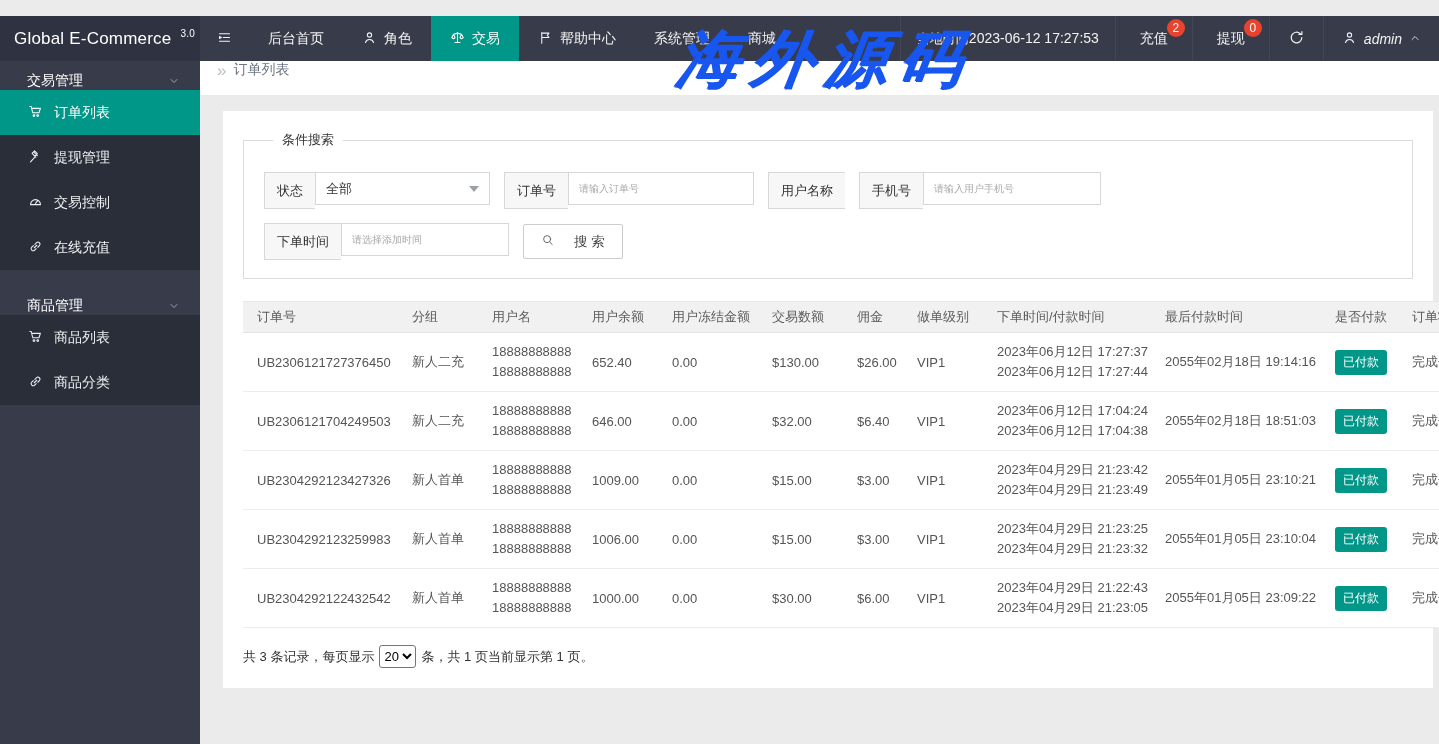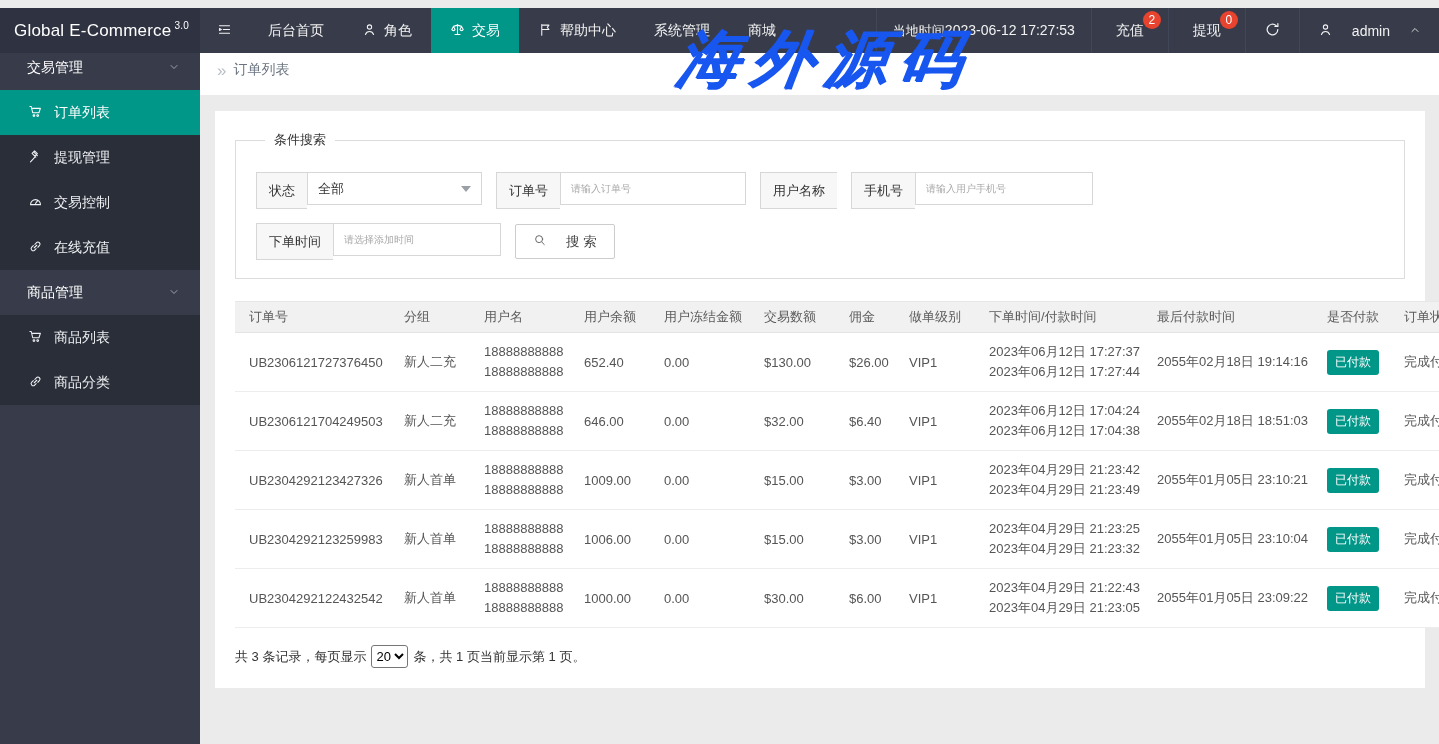--- a/index.html
+++ b/index.html
@@ -6,51 +6,51 @@
   html,body { width:1439px; height:744px; overflow:hidden; }
   body {
     position:relative; background:#ebebeb;
     font-family:"Liberation Sans","DejaVu Sans",sans-serif;
     font-size:13px; color:#555;
   }
   .ic { width:15px; height:15px; stroke:currentColor; fill:none; stroke-width:1.7; stroke-linecap:round; stroke-linejoin:round; flex:none; }
   .ic.sm { width:12px; height:12px; }
 
   
-  .topbar { position:absolute; top:8px; left:0; right:0; height:45px; background:#383c4a; display:flex; align-items:stretch; color:#f2f2f2; z-index:20; }
+  .topbar { position:absolute; top:16px; left:0; right:0; height:45px; background:#383c4a; display:flex; align-items:stretch; color:#f2f2f2; z-index:20; }
   .logo { width:200px; background:#2f3240; display:flex; align-items:center; padding-left:14px; font-size:17px; color:#fff; letter-spacing:.2px; }
-  .logo sup { font-size:10px; margin-left:3px; margin-top:-10px; }
+  .logo sup { font-size:10px; margin-left:9px; margin-top:-10px; }
   .nav-item { display:flex; align-items:center; gap:7px; padding:0 19px; font-size:14px; cursor:pointer; white-space:nowrap; }
   .nav-item.hamb { padding:0 17px; }
   .nav-item.active { background:#009688; color:#fff; }
   .nav-right { margin-left:auto; display:flex; align-items:stretch; }
   .nav-right > div { border-left:1px solid #424757; }
   .time-block { display:flex; flex-direction:row; align-items:center; justify-content:center; padding:0 16px; line-height:1.5; }
   .time-block .t1 { font-size:13px; }
   .time-block .t2 { font-size:14px; }
   .badge-item { position:relative; display:flex; align-items:center; padding:0 24px; font-size:14px; cursor:pointer; }
   .nbadge { position:absolute; top:3px; right:7px; min-width:18px; height:18px; border-radius:9px; background:#e8432e; color:#fff; font-size:12px; display:flex; align-items:center; justify-content:center; padding:0 5px; }
   .icon-item { display:flex; align-items:center; padding:0 18px; cursor:pointer; }
-  .admin-item { display:flex; align-items:center; gap:19px; padding:0 18px; font-size:14px; cursor:pointer; }
+  .admin-item { display:flex; align-items:center; gap:7px; padding:0 18px; font-size:14px; cursor:pointer;font-style:italic; }
 
   
   .sidebar { position:absolute; top:45px; left:0; bottom:0; width:200px; background:#383c4a; z-index:15; }
-  .sgroup-head { height:45px; display:flex; align-items:center; justify-content:space-between; padding:0 20px 0 27px; color:#fff; font-size:14px; cursor:pointer; }
+  .sgroup-head { height:45px; display:flex; align-items:flex-end; justify-content:space-between; padding:0 20px 0 27px; color:#fff; font-size:14px; cursor:pointer; }
   .sgroup-head .ic { color:#aeb3c0; }
   .submenu { background:#2a2e38; }
   .smenu-item { height:45px; display:flex; align-items:center; gap:11px; padding-left:28px; color:#eef0f3; font-size:14px; cursor:pointer; }
   .smenu-item.active { background:#009688; color:#fff; }
 
   
   .crumbbar { position:absolute; top:45px; left:200px; right:0; height:50px; background:#fff; display:flex; align-items:center; padding-left:17px; gap:7px; color:#6b7480; font-size:14px; }
   .crumbbar .chev { color:#b9bec4; font-size:17px; line-height:1; }
 
   
   .main { position:absolute; top:95px; left:200px; right:0; bottom:0; background:#ebebeb; }
-  .panel { position:absolute; left:15px; top:16px; width:1210px; min-height:551px; background:#fff; padding:20px; overflow:visible; }
+  .panel { position:absolute; left:23px; top:16px; width:1210px; min-height:551px; background:#fff; padding:20px; overflow:visible; }
 
   fieldset.search { border:1px solid #dcdcdc; padding:14px 20px 18px; }
   fieldset.search legend { font-size:13px; color:#333; padding:0 9px; margin-left:9px; }
   .form-row { display:flex; gap:14px; margin-top:9px; align-items:center; }
   .igroup { display:flex; height:37px; }
   .iaddon { display:flex; align-items:center; padding:0 12px; background:#f7f7f7; border:1px solid #d7d7d7; border-right:none; color:#333; white-space:nowrap; }
   .igroup input { height:33px; border:1px solid #d7d7d7; padding:0 10px; font-size:10px; color:#333; outline:none; font-family:inherit; }
   .igroup input::placeholder { color:#a9a9a9; }
   .fake-select { display:flex; align-items:center; justify-content:space-between; width:175px; height:33px; border:1px solid #d7d7d7; padding:0 10px; background:#fff; color:#333; cursor:pointer; }
   .caret-down { width:0; height:0; border-left:5px solid transparent; border-right:5px solid transparent; border-top:6px solid #9aa0a6; }

